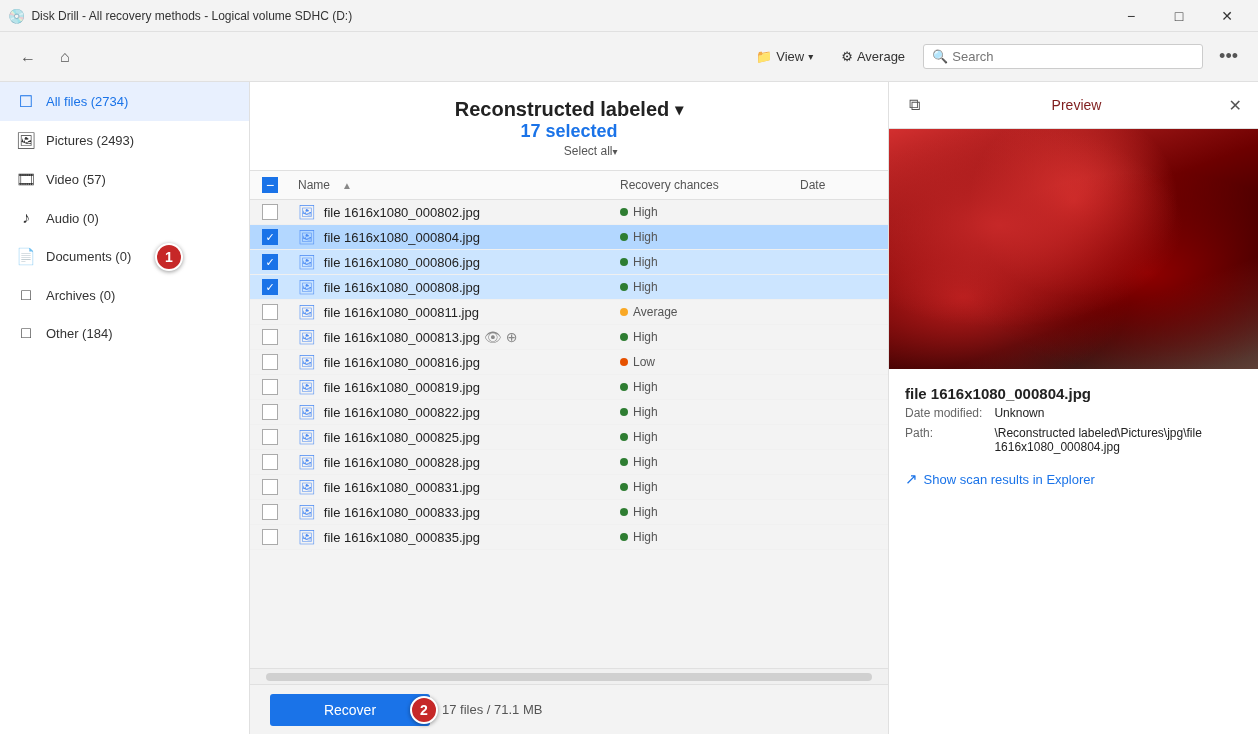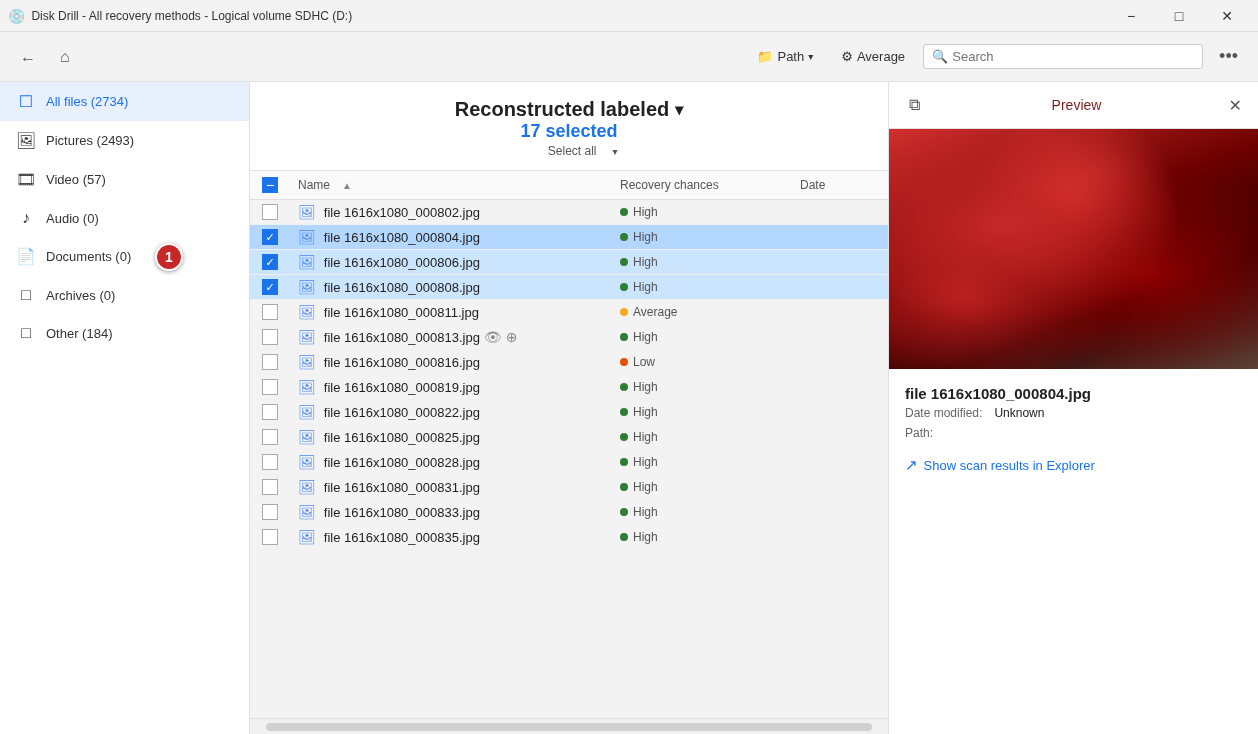--- a/index.html
+++ b/index.html
@@ -32,21 +32,21 @@
     .sidebar-item-label { font-size: 13px; }
 
     
     .content { flex: 1; display: flex; flex-direction: column; overflow: hidden; }
     .content-header { padding: 16px 20px 8px 20px; border-bottom: 1px solid #e0e0e0; background: white; flex-shrink: 0; }
     .content-header-top { display: flex; align-items: center; justify-content: space-between; margin-bottom: 4px; flex-direction: column; }
     .content-title { font-size: 20px; font-weight: 600; color: #222; display: flex; align-items: center; gap: 6px; cursor: pointer; }
     .content-subtitle { font-size: 12px; color: #666; }
     .header-right { display: flex; flex-direction: column; align-items: flex-end; gap: 2px; }
     .selected-count { font-size: 18px; color: #1a73e8; font-weight: 600; }
-    .select-all { font-size: 12px; color: #555; display: flex; align-items: center; gap: 16px; cursor: pointer; }
+    .select-all { font-size: 12px; color: #555; display: flex; align-items: center; gap: 0; cursor: pointer; }
 
     
     .file-list-container { flex: 1; overflow: hidden; display: flex; flex-direction: column; }
     .file-list-header { display: flex; align-items: center; padding: 6px 0; border-bottom: 1px solid #e0e0e0; background: #fafafa; flex-shrink: 0; }
     .col-check { width: 40px; display: flex; justify-content: center; align-items: center; }
     .col-name { flex: 1; font-size: 12px; color: #555; padding: 0 8px; display: flex; align-items: center; gap: 12px; }
     .col-recovery { width: 180px; font-size: 12px; color: #555; padding: 0 8px; }
     .col-date { width: 80px; font-size: 12px; color: #555; padding: 0 8px; }
     .col-scroll { width: 16px; }
 
@@ -120,21 +120,21 @@
   </div>
 </div>
 
 <div class="toolbar">
   <button class="toolbar-nav-btn">←</button>
   <button class="toolbar-nav-btn">⌂</button>
   <div class="toolbar-spacer"></div>
   <div class="toolbar-actions">
     <button class="toolbar-action-btn">
       <span>📁</span>
-      <span>Path</span>
+      <span>View</span>
       <span style="font-size:10px;">▾</span>
     </button>
     <button class="toolbar-action-btn">
       <span>⚙</span>
       <span>Average</span>
     </button>
     <div class="search-box">
       <span style="color:#888;margin-right:4px;">🔍</span>
       <input type="text" placeholder="Search" style="">
     </div>
@@ -470,37 +470,44 @@
     <div class="col-date" style="width:80px;"></div>
     <div class="col-scroll" style="width:16px;"></div>
   </div>
         </div>
 
       <div class="hscroll">
         <div class="hscroll-track"></div>
       </div>
     </div>
 
+    <div class="bottom-bar" style="position:relative;">
+      <button class="recover-btn">Recover</button>
+      <span class="bottom-info">17 files / 71.1 MB</span>
+
+      <div class="annotation" style="left:160px;top:50%;transform:translateY(-50%);">2</div>
+    </div>
   </div>
 
   <div class="preview-panel">
     <div class="preview-header">
       <span class="copy-icon">⧉</span>
       <span class="preview-title">Preview</span>
       <button class="preview-close">✕</button>
     </div>
     <div class="preview-image">
       <div class="preview-image-inner"></div>
     </div>
     <div class="preview-info">
       <div class="preview-filename">file 1616x1080_000804.jpg</div>
       <div class="preview-meta">
         <span class="meta-label">Date modified:</span>
         <span class="meta-value">Unknown</span>
         <span class="meta-label">Path:</span>
+        <span class="meta-value">\Reconstructed labeled\Pictures\jpg\file 1616x1080_000804.jpg</span>
       </div>
       <button class="show-results-btn">
         <span style="font-size:15px;">↗</span>
         <span>Show scan results in Explorer</span>
       </button>
     </div>
   </div>
 
 </div>
 

